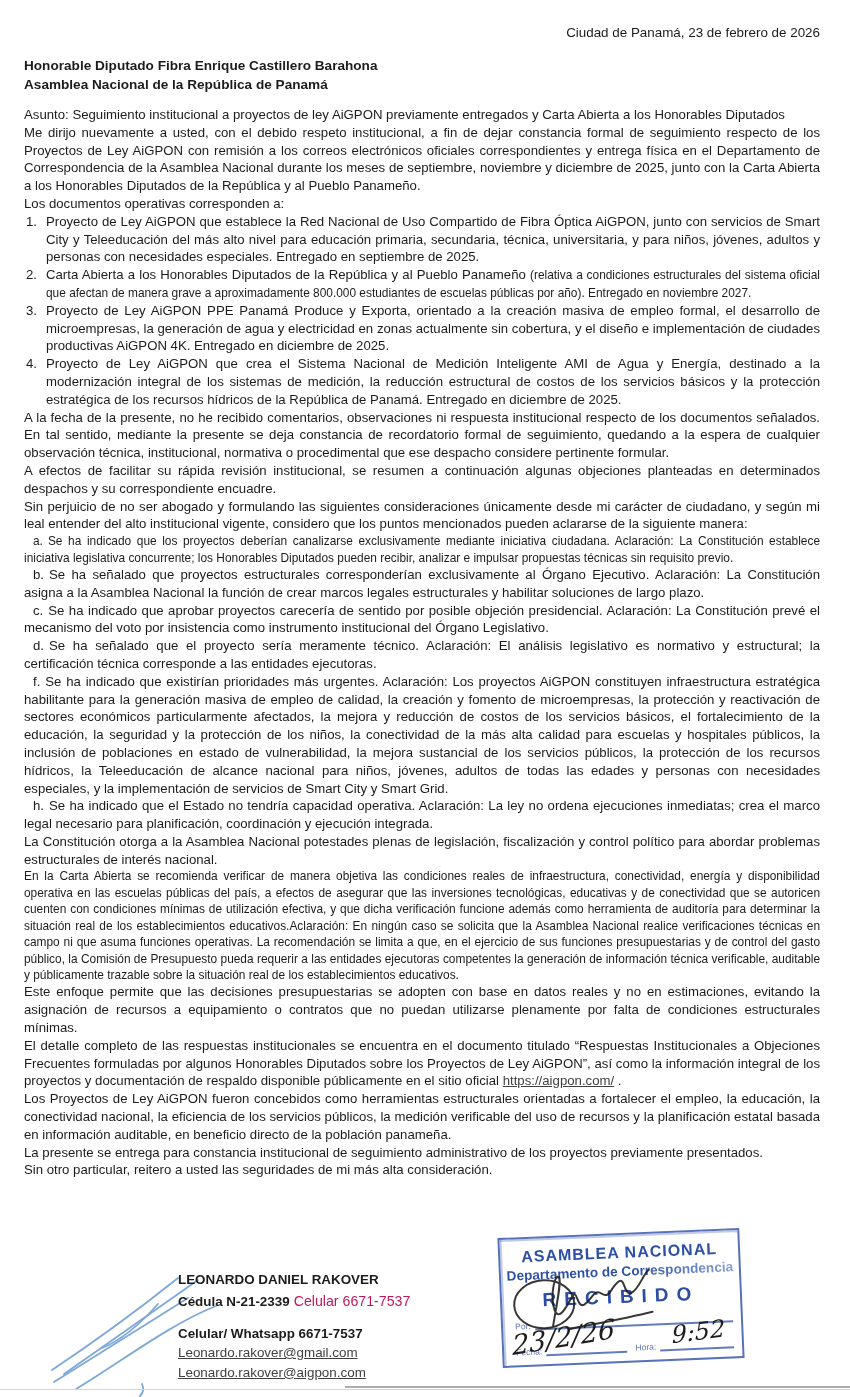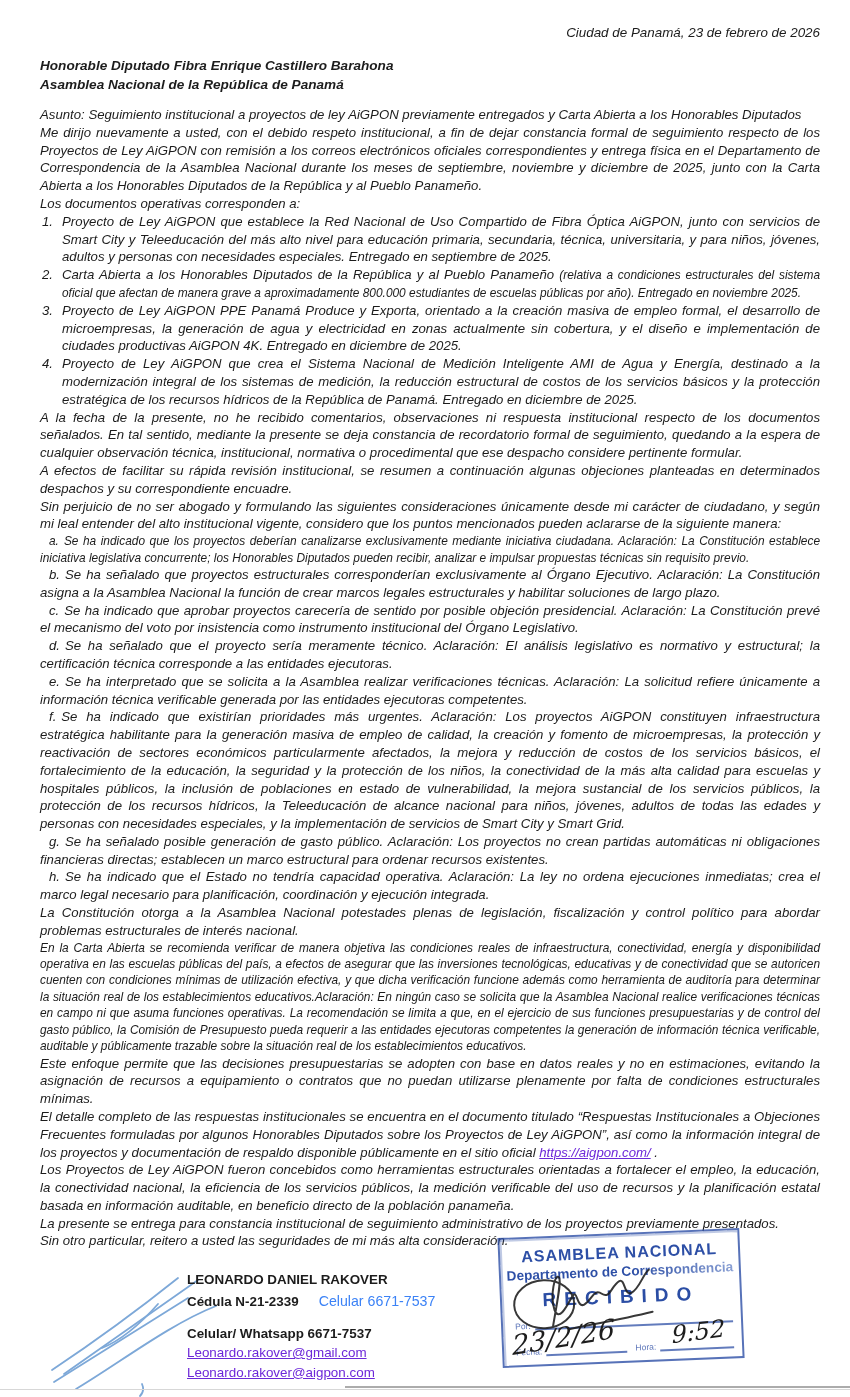--- a/index.html
+++ b/index.html
@@ -1,38 +1,38 @@
 <!DOCTYPE html>
 <html lang="es"><head>
 <meta charset="utf-8">
 <style>
   html,body{margin:0;padding:0;}
   body{
     width:850px;height:1397px;position:relative;background:#ffffff;
     font-family:"Liberation Sans",sans-serif;color:#1c1c1c;overflow:hidden;
   }
-  .content{padding:24px 30px 0 40px;font-style:italic;}
+  .content{padding:24px 30px 0 24px;}
   p{margin:0;}
   .b{font-size:13.2px;line-height:17.8px;}
   .sm{font-size:11.9px;line-height:16.4px;}
   .j{text-align:justify;}
   .date-line{text-align:right;font-size:13.4px;line-height:18px;margin-bottom:14px;}
   .recip{font-size:13.6px;line-height:19px;font-weight:bold;}
   .asunto{margin-top:12px;}
   .doc-item{position:relative;padding-left:22px;font-size:13.2px;line-height:17.8px;text-align:justify;}
   .doc-num{position:absolute;left:2px;top:0;}
   .clar{text-indent:9px;}
   .clar .clar-letter{margin-right:5px;}
-  .link{color:#6d28d9;text-decoration:underline;cursor:pointer;}
+  .link{color:#404040;text-decoration:underline;cursor:pointer;}
   
-  .sig-block{position:absolute;left:187px;top:1272px;width:330px;}
+  .sig-block{position:absolute;left:178px;top:1272px;width:330px;}
   .sig-block div{margin-bottom:4.5px;}
   .sig-name{font-size:13.4px;font-weight:bold;}
   .sig-id{font-size:13.4px;font-weight:bold;}
-  .sig-cel{font-size:14.2px;font-weight:normal;color:#3b82f6;margin-left:20px;}
+  .sig-cel{font-size:14.2px;font-weight:normal;color:#be185d;margin-left:4px;}
   .sig-wa{font-size:13.4px;font-weight:bold;margin-top:16px;}
   .sig-mail{font-size:13.4px;}
   .sig-scribble{position:absolute;left:46px;top:1252px;}
   
   .stamp{
     position:absolute;left:500px;top:1233px;width:238px;height:126px;
     border:2px solid rgba(45,79,166,0.8);
     box-shadow:inset 0 2px 0 rgba(45,79,166,0.30), inset 2px 0 0 rgba(45,79,166,0.30);
     transform:rotate(-2.4deg);transform-origin:50% 50%;
     color:#2d4fa6;overflow:visible;
@@ -65,40 +65,38 @@
   <p class="recip">Asamblea Nacional de la República de Panamá</p>
   <p class="b asunto">Asunto: Seguimiento institucional a proyectos de ley AiGPON previamente entregados y Carta Abierta a los Honorables Diputados</p>
 
   <p class="b j">Me dirijo nuevamente a usted, con el debido respeto institucional, a fin de dejar constancia formal de seguimiento respecto de los Proyectos de Ley AiGPON con remisión a los correos electrónicos oficiales correspondientes y entrega física en el Departamento de Correspondencia de la Asamblea Nacional durante los meses de septiembre, noviembre y diciembre de 2025, junto con la Carta Abierta a los Honorables Diputados de la República y al Pueblo Panameño.</p>
   <p class="b">Los documentos operativas corresponden a:</p>
 
   <div class="doc-item">
     <span class="doc-num">1.</span><span>Proyecto de Ley AiGPON que establece la Red Nacional de Uso Compartido de Fibra Óptica AiGPON, junto con servicios de Smart City y Teleeducación del más alto nivel para educación primaria, secundaria, técnica, universitaria, y para niños, jóvenes, adultos y personas con necesidades especiales. Entregado en septiembre de 2025.</span>
   </div>
   <div class="doc-item">
-    <span class="doc-num">2.</span><span>Carta Abierta a los Honorables Diputados de la República y al Pueblo Panameño </span><span class="sm">(relativa a condiciones estructurales del sistema oficial que afectan de manera grave a aproximadamente 800.000 estudiantes de escuelas públicas por año). Entregado en noviembre 2025.</span>
+    <span class="doc-num">2.</span><span>Carta Abierta a los Honorables Diputados de la República y al Pueblo Panameño </span><span class="sm">(relativa a condiciones estructurales del sistema oficial que afectan de manera grave a aproximadamente 800.000 estudiantes de escuelas públicas por año). Entregado en noviembre 2027.</span>
   </div>
   <div class="doc-item">
     <span class="doc-num">3.</span><span>Proyecto de Ley AiGPON PPE Panamá Produce y Exporta, orientado a la creación masiva de empleo formal, el desarrollo de microempresas, la generación de agua y electricidad en zonas actualmente sin cobertura, y el diseño e implementación de ciudades productivas AiGPON 4K. Entregado en diciembre de 2025.</span>
   </div>
   <div class="doc-item">
     <span class="doc-num">4.</span><span>Proyecto de Ley AiGPON que crea el Sistema Nacional de Medición Inteligente AMI de Agua y Energía, destinado a la modernización integral de los sistemas de medición, la reducción estructural de costos de los servicios básicos y la protección estratégica de los recursos hídricos de la República de Panamá. Entregado en diciembre de 2025.</span>
   </div>
 
   <p class="b j">A la fecha de la presente, no he recibido comentarios, observaciones ni respuesta institucional respecto de los documentos señalados. En tal sentido, mediante la presente se deja constancia de recordatorio formal de seguimiento, quedando a la espera de cualquier observación técnica, institucional, normativa o procedimental que ese despacho considere pertinente formular.</p>
   <p class="b j">A efectos de facilitar su rápida revisión institucional, se resumen a continuación algunas objeciones planteadas en determinados despachos y su correspondiente encuadre.</p>
   <p class="b j">Sin perjuicio de no ser abogado y formulando las siguientes consideraciones únicamente desde mi carácter de ciudadano, y según mi leal entender del alto institucional vigente, considero que los puntos mencionados pueden aclararse de la siguiente manera:</p>
 
   <p class="sm j clar"><span class="clar-letter">a.</span><span>Se ha indicado que los proyectos deberían canalizarse exclusivamente mediante iniciativa ciudadana. Aclaración: La Constitución establece iniciativa legislativa concurrente; los Honorables Diputados pueden recibir, analizar e impulsar propuestas técnicas sin requisito previo.</span></p>
   <p class="b j clar"><span class="clar-letter">b.</span><span>Se ha señalado que proyectos estructurales corresponderían exclusivamente al Órgano Ejecutivo. Aclaración: La Constitución asigna a la Asamblea Nacional la función de crear marcos legales estructurales y habilitar soluciones de largo plazo.</span></p>
   <p class="b j clar"><span class="clar-letter">c.</span><span>Se ha indicado que aprobar proyectos carecería de sentido por posible objeción presidencial. Aclaración: La Constitución prevé el mecanismo del voto por insistencia como instrumento institucional del Órgano Legislativo.</span></p>
   <p class="b j clar"><span class="clar-letter">d.</span><span>Se ha señalado que el proyecto sería meramente técnico. Aclaración: El análisis legislativo es normativo y estructural; la certificación técnica corresponde a las entidades ejecutoras.</span></p>
-  <p class="b j clar"><span class="clar-letter">e.</span><span>Se ha interpretado que se solicita a la Asamblea realizar verificaciones técnicas. Aclaración: La solicitud refiere únicamente a información técnica verificable generada por las entidades ejecutoras competentes.</span></p>
   <p class="b j clar"><span class="clar-letter">f.</span><span>Se ha indicado que existirían prioridades más urgentes. Aclaración: Los proyectos AiGPON constituyen infraestructura estratégica habilitante para la generación masiva de empleo de calidad, la creación y fomento de microempresas, la protección y reactivación de sectores económicos particularmente afectados, la mejora y reducción de costos de los servicios básicos, el fortalecimiento de la educación, la seguridad y la protección de los niños, la conectividad de la más alta calidad para escuelas y hospitales públicos, la inclusión de poblaciones en estado de vulnerabilidad, la mejora sustancial de los servicios públicos, la protección de los recursos hídricos, la Teleeducación de alcance nacional para niños, jóvenes, adultos de todas las edades y personas con necesidades especiales, y la implementación de servicios de Smart City y Smart Grid.</span></p>
-  <p class="b j clar"><span class="clar-letter">g.</span><span>Se ha señalado posible generación de gasto público. Aclaración: Los proyectos no crean partidas automáticas ni obligaciones financieras directas; establecen un marco estructural para ordenar recursos existentes.</span></p>
   <p class="b j clar"><span class="clar-letter">h.</span><span>Se ha indicado que el Estado no tendría capacidad operativa. Aclaración: La ley no ordena ejecuciones inmediatas; crea el marco legal necesario para planificación, coordinación y ejecución integrada.</span></p>
 
   <p class="b j">La Constitución otorga a la Asamblea Nacional potestades plenas de legislación, fiscalización y control político para abordar problemas estructurales de interés nacional.</p>
   <p class="sm j">En la Carta Abierta se recomienda verificar de manera objetiva las condiciones reales de infraestructura, conectividad, energía y disponibilidad operativa en las escuelas públicas del país, a efectos de asegurar que las inversiones tecnológicas, educativas y de conectividad que se autoricen cuenten con condiciones mínimas de utilización efectiva, y que dicha verificación funcione además como herramienta de auditoría para determinar la situación real de los establecimientos educativos.Aclaración: En ningún caso se solicita que la Asamblea Nacional realice verificaciones técnicas en campo ni que asuma funciones operativas. La recomendación se limita a que, en el ejercicio de sus funciones presupuestarias y de control del gasto público, la Comisión de Presupuesto pueda requerir a las entidades ejecutoras competentes la generación de información técnica verificable, auditable y públicamente trazable sobre la situación real de los establecimientos educativos.</p>
   <p class="b j">Este enfoque permite que las decisiones presupuestarias se adopten con base en datos reales y no en estimaciones, evitando la asignación de recursos a equipamiento o contratos que no puedan utilizarse plenamente por falta de condiciones estructurales mínimas.</p>
   <p class="b j"><span>El detalle completo de las respuestas institucionales se encuentra en el documento titulado “Respuestas Institucionales a Objeciones Frecuentes formuladas por algunos Honorables Diputados sobre los Proyectos de Ley AiGPON”, así como la información integral de los proyectos y documentación de respaldo disponible públicamente en el sitio oficial </span><a class="link">https://aigpon.com/</a><span> .</span></p>
   <p class="b j">Los Proyectos de Ley AiGPON fueron concebidos como herramientas estructurales orientadas a fortalecer el empleo, la educación, la conectividad nacional, la eficiencia de los servicios públicos, la medición verificable del uso de recursos y la planificación estatal basada en información auditable, en beneficio directo de la población panameña.</p>
   <p class="b">La presente se entrega para constancia institucional de seguimiento administrativo de los proyectos previamente presentados.</p>
   <p class="b">Sin otro particular, reitero a usted las seguridades de mi más alta consideración.</p>
 </div>

